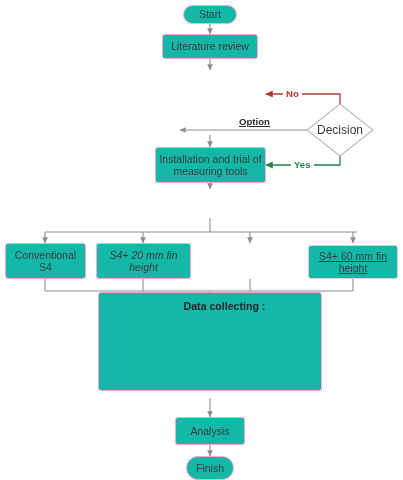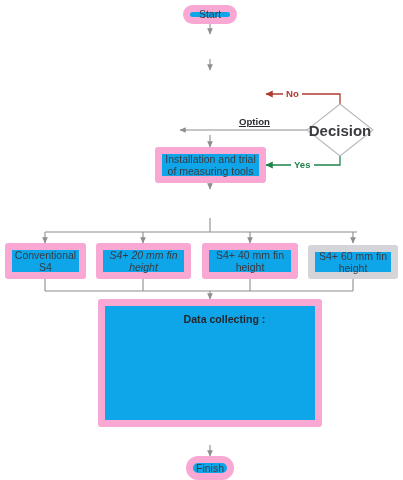--- a/index.html
+++ b/index.html
@@ -22,38 +22,39 @@
     position: absolute;
     left: 0;
     top: 0;
     width: 403px;
     height: 480px;
     pointer-events: none;
   }
   .node {
     position: absolute;
     box-sizing: border-box;
-    background: #0ea5e9;
-    border: 7px solid #f9a8d4;
+    background: #14b8a6;
+    border: 1px solid #f9a8d4;
     border-radius: 3px;
     display: flex;
     align-items: center;
     justify-content: center;
     text-align: center;
     color: #3a3a40;
     font-size: 10.5px;
     line-height: 12.5px;
     padding: 2px 3px;
   }
   .node.terminator {
     border-radius: 999px;
     font-size: 10.5px;
   }
   .node.faint {
     border-color: #d5d5d9;
+    text-decoration: underline;
   }
   .node.data-box {
     display: block;
     padding: 7px 6px 6px 6px;
     line-height: 13.2px;
     font-size: 10.3px;
     text-align: center;
   }
   .data-title {
     font-weight: bold;
@@ -84,25 +85,24 @@
     align-items: center;
     justify-content: center;
   }
   .diamond-shape {
     position: absolute;
     left: 0; top: 0;
     width: 100%; height: 100%;
   }
   .diamond-text {
     position: relative;
-    font-size: 15px;
+    font-size: 12px;
     color: #3a3a40;
     white-space: nowrap;
     z-index: 2;
-    font-weight: bold;
   }
 </style>
 </head>
 <body>
 
 <div id="canvas">
 
   <svg class="edges" viewBox="0 0 403 480">
     <defs>
       <marker id="ah-gray" markerWidth="7" markerHeight="7" refX="5.2" refY="3" orient="auto">
@@ -153,20 +153,23 @@
 
     <g stroke="#1e8449" stroke-width="1.3" fill="none">
       <path d="M340,155 L340,165 L266,165" marker-end="url(#ah-green)"></path>
     </g>
   </svg>
 
   <div class="node terminator" style="left:183px; top:5px; width:54px; height:19px;">
     <span>Start</span>
   </div>
 
+  <div class="node" style="left:162px; top:34px; width:96px; height:25px;">
+    <span>Literature review</span>
+  </div>
 
 
   <div class="diamond-wrap" style="left:306px; top:103px; width:68px; height:54px;">
     <svg class="diamond-shape" viewBox="0 0 68 54" preserveAspectRatio="none">
       <polygon points="34,1 67,27 34,53 1,27" fill="#ffffff" stroke="#b9b9bd" stroke-width="1.1"></polygon>
     </svg>
     <span class="diamond-text">Decision</span>
   </div>
 
   <div class="node" style="left:155px; top:147px; width:111px; height:36px;">
@@ -175,32 +178,32 @@
 
 
   <div class="node" style="left:5px; top:243px; width:81px; height:36px;">
     <span>Conventional S4</span>
   </div>
 
   <div class="node" style="left:96px; top:243px; width:95px; height:36px;font-style:italic;">
     <span>S4+ 20 mm fin height</span>
   </div>
 
-  <div class="node" style="left:202px; top:243px; width:96px; height:36px;">
-    <span>S4+ 40 mm fin height</span>
-  </div>
 
   <div class="node faint" style="left:308px; top:245px; width:90px; height:34px;">
     <span>S4+ 60 mm fin height</span>
   </div>
 
-  <div class="node data-box" style="left:98px; top:299px; width:224px; height:128px;padding-left:35px;">
+  <div class="node data-box" style="left:98px; top:292px; width:224px; height:99px;padding-left:35px;">
     <span class="data-title">Data collecting :</span>
   </div>
 
+  <div class="node" style="left:175px; top:417px; width:70px; height:28px;">
+    <span>Analysis</span>
+  </div>
 
   <div class="node terminator" style="left:186px; top:456px; width:48px; height:24px;">
     <span>Finish</span>
   </div>
 
   <div class="edge-label no-label" style="left:283px; top:88px;">No</div>
 
   <div class="edge-label yes-label" style="left:291px; top:159px;">Yes</div>
 
   <div class="edge-label opt-label" style="left:236px; top:116px;text-decoration:underline;">Option</div>

